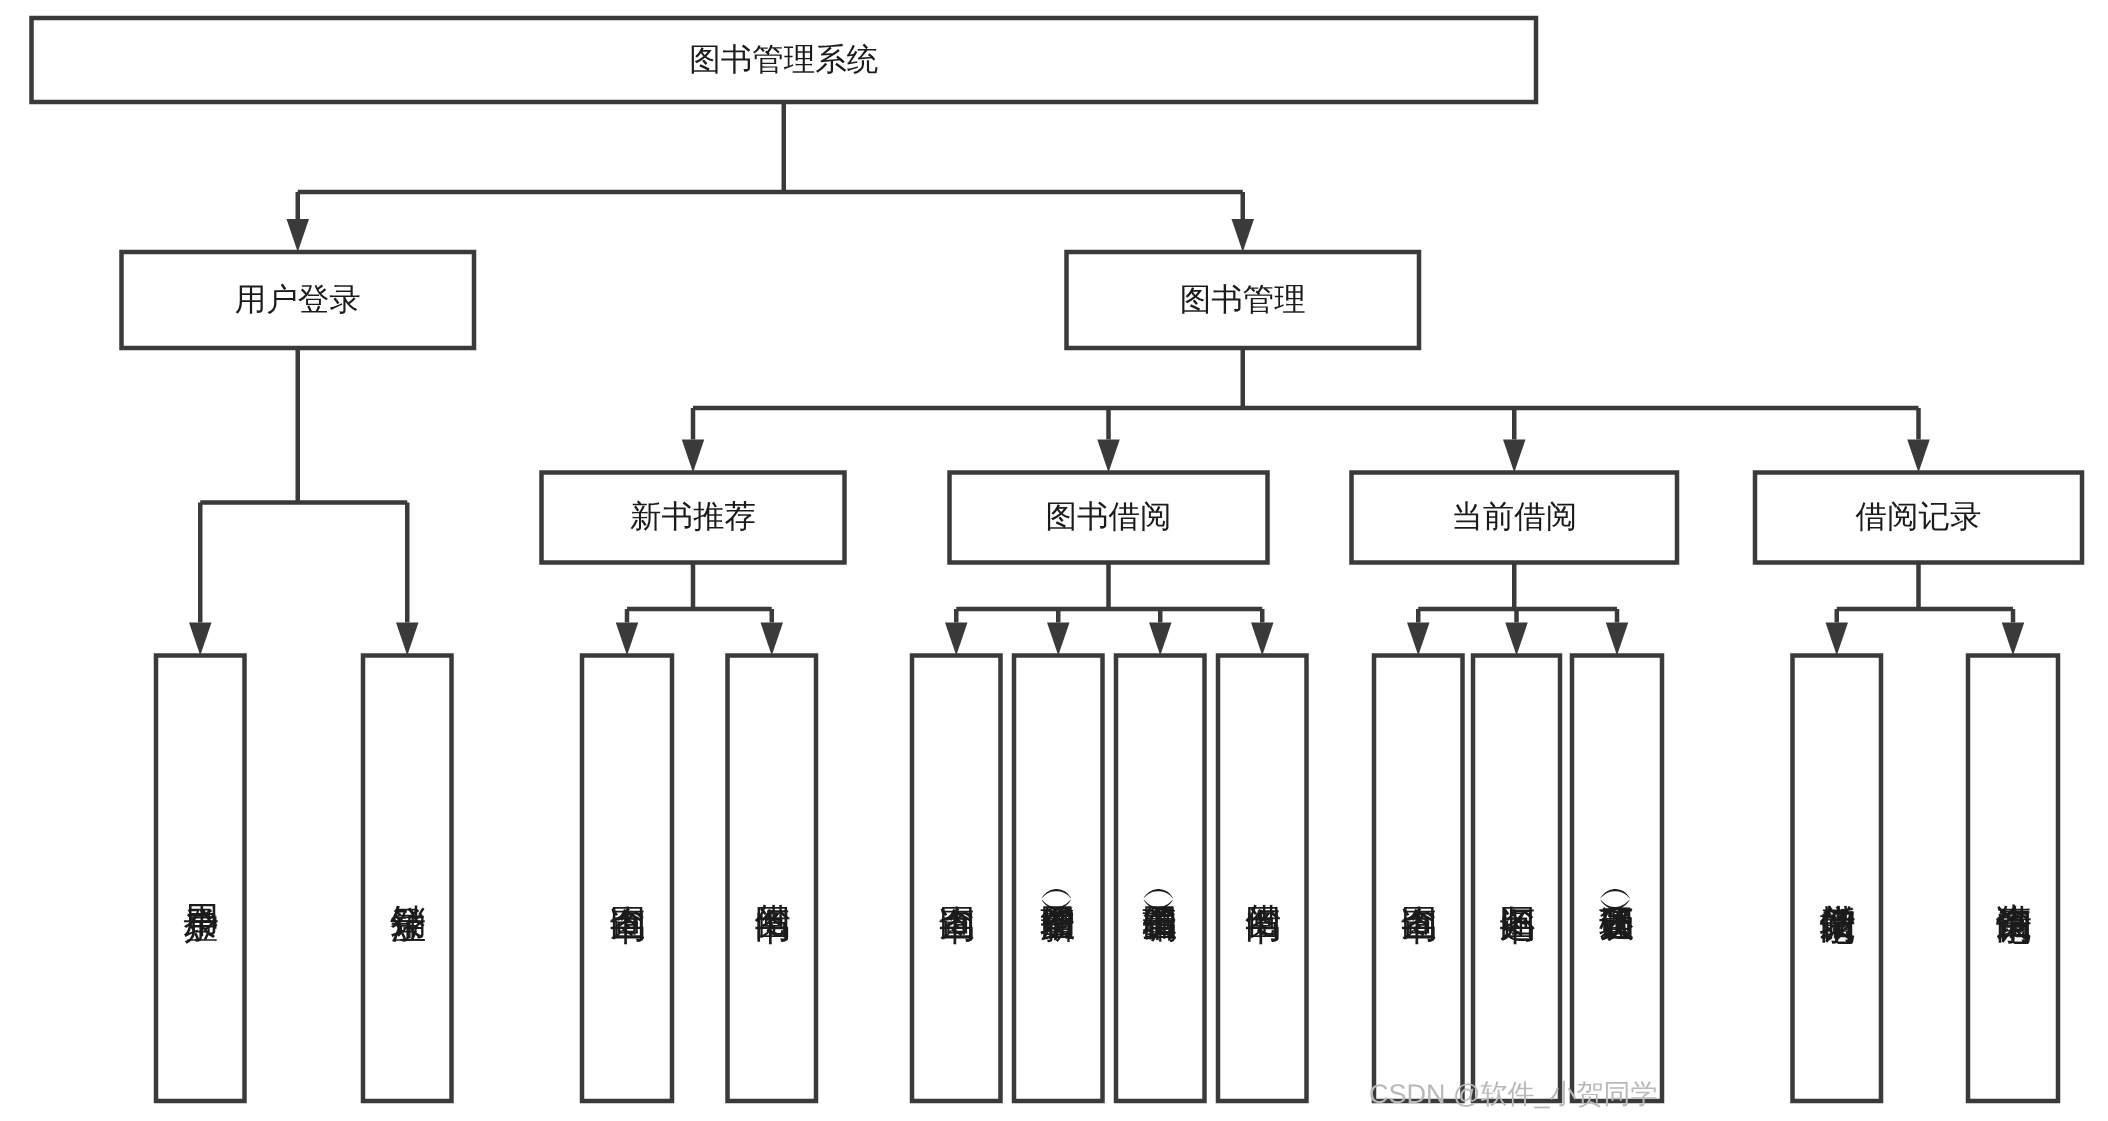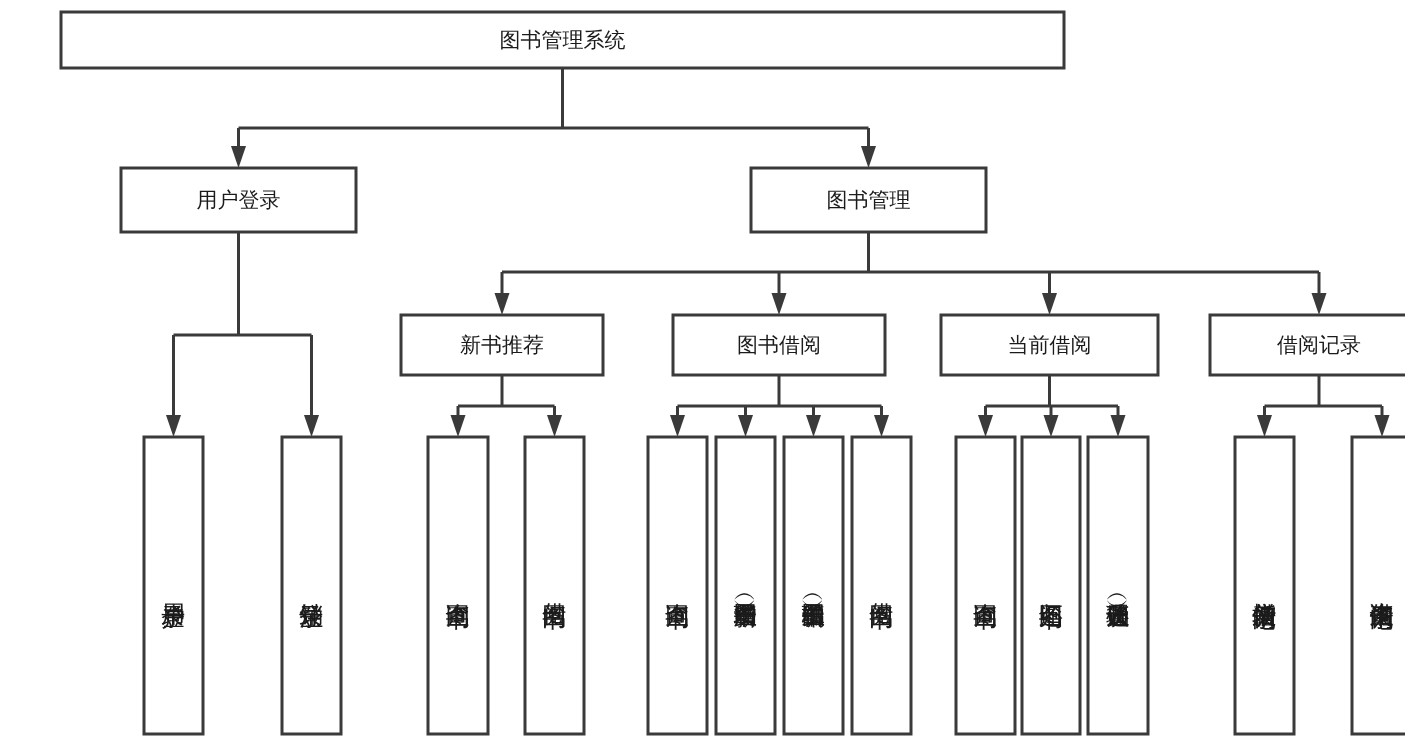--- a/index.html
+++ b/index.html
@@ -1,18 +1,18 @@
 <!DOCTYPE html>
 <html><head>
 <meta charset="utf-8">
 <style>
   html,body{margin:0;padding:0;background:#ffffff;}
   body{width:1405px;height:747px;overflow:hidden;
        font-family:"Liberation Sans","DejaVu Sans",sans-serif;}
-  #diagram-root{position:relative;width:1113px;height:747px;background:#fff;margin-left:40px;}
+  #diagram-root{position:relative;width:1113px;height:747px;background:#fff;}
   svg#tree{position:absolute;left:0;top:0;width:1405px;height:747px;display:block;}
   .node-rect{fill:#ffffff;stroke:#3a3a3a;stroke-width:3;}
   .edge{stroke:#3a3a3a;stroke-width:3;fill:none;stroke-linecap:butt;}
   .arrow-head{fill:#3a3a3a;stroke:none;}
   .node-label-h{font-family:"Liberation Sans","DejaVu Sans",sans-serif;
                 font-size:21px;fill:#1b1b1b;text-anchor:middle;dominant-baseline:middle;}
   .leaf-label{position:absolute;display:flex;align-items:center;justify-content:center;
               writing-mode:vertical-rl;text-orientation:upright;
               font-family:"Liberation Sans","DejaVu Sans",sans-serif;
               font-size:24px;line-height:1.06;color:#1b1b1b;
@@ -157,13 +157,14 @@
       <div class="leaf-label" style="left: 608px; top: 437px; width: 59px; height: 297px;">查询图书</div>
       <div class="leaf-label" style="left: 676px; top: 437px; width: 59px; height: 297px; font-size: 23px; letter-spacing: 0px;">新增图书（管理员）</div>
       <div class="leaf-label" style="left: 744px; top: 437px; width: 59px; height: 297px; font-size: 23px; letter-spacing: 0px;">编辑图书（管理员）</div>
       <div class="leaf-label" style="left: 812px; top: 437px; width: 59px; height: 297px;">借阅图书</div>
       <div class="leaf-label" style="left: 916px; top: 437px; width: 59px; height: 297px;">查询图书</div>
       <div class="leaf-label" style="left: 982px; top: 437px; width: 58px; height: 297px;">归还图书</div>
       <div class="leaf-label" style="left: 1048px; top: 437px; width: 60px; height: 297px; font-size: 23px; letter-spacing: 0px;">确认归还（管理员）</div>
       <div class="leaf-label" style="left: 1195px; top: 437px; width: 59px; height: 297px;">新增借阅记录</div>
       <div class="leaf-label" style="left: 1312px; top: 437px; width: 60px; height: 297px;">查询借阅记录</div>
     </div>
+  <div class="watermark">CSDN @软件_小贺同学</div>
 </div>
 
 </body></html>

